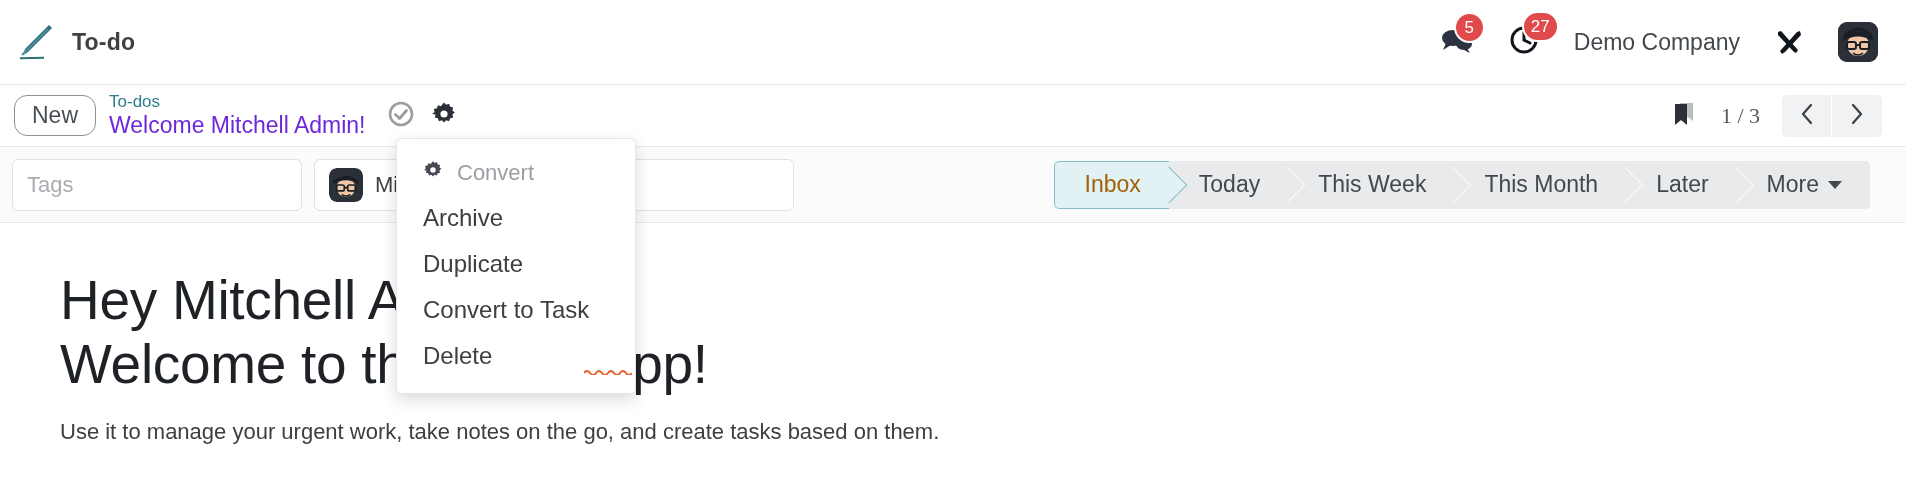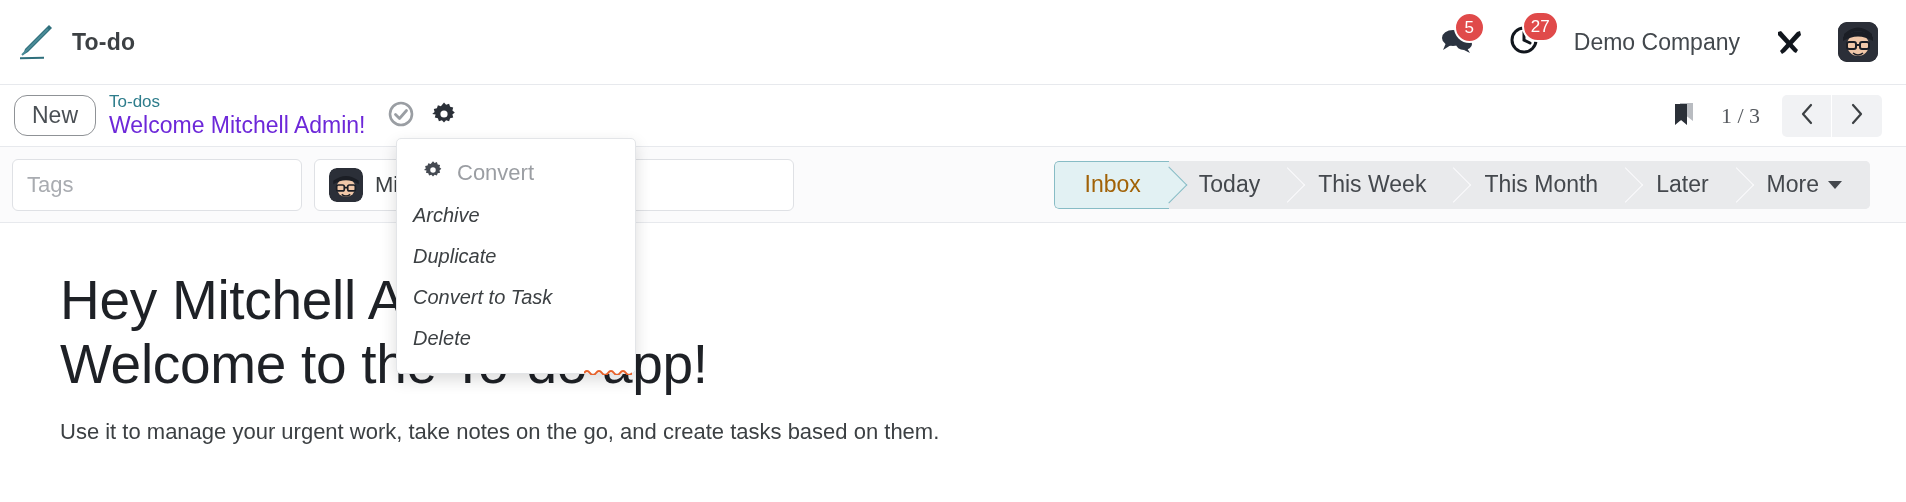--- a/index.html
+++ b/index.html
@@ -217,26 +217,25 @@
     padding: 12px 0 14px 0;
     z-index: 50;
   }
   .dd-header {
     display: flex; align-items: center; gap: 14px;
     padding: 9px 26px;
     font-size: 22px;
     color: #9b9ea3;
   }
   .dd-item {
-    padding: 9px 16px;
-    font-size: 20px;
+    padding: 9px 26px;
+    font-size: 24px;
     color: #3c4043;
     cursor: pointer;
     white-space: nowrap;
-    font-style: italic;
   }
 
   .squiggle {
     position: absolute;
     left: 584px; top: 361px;
     width: 48px; height: 7px;
     z-index: 60;
   }
 </style>
 </head>

